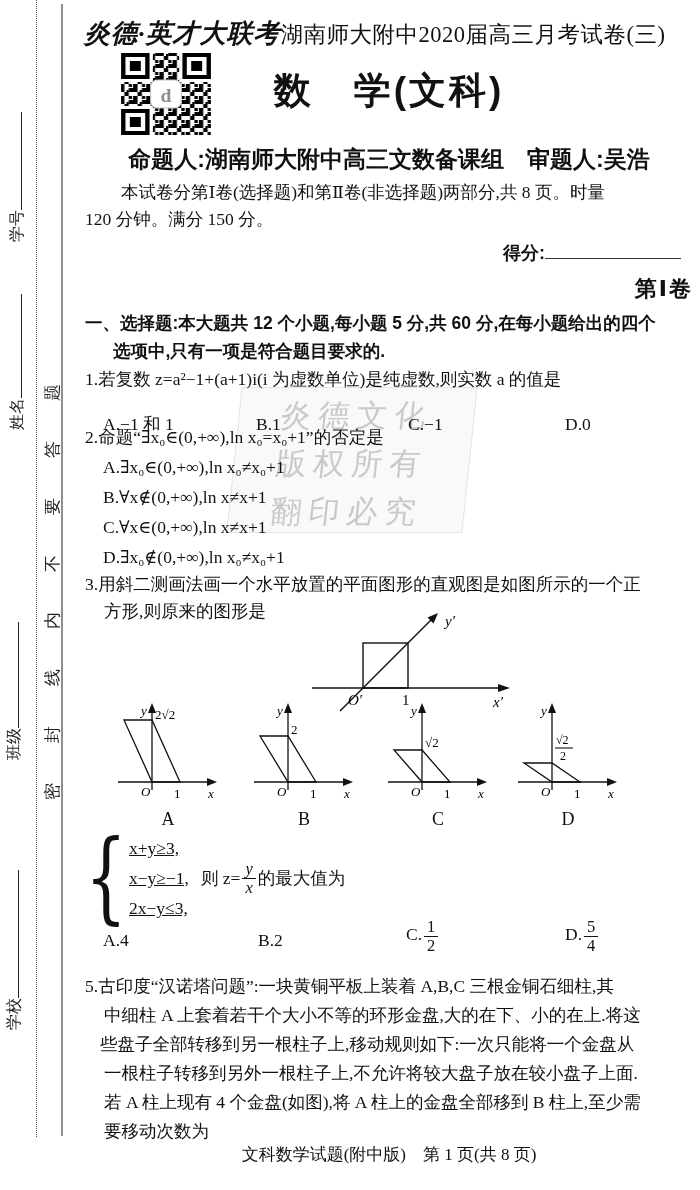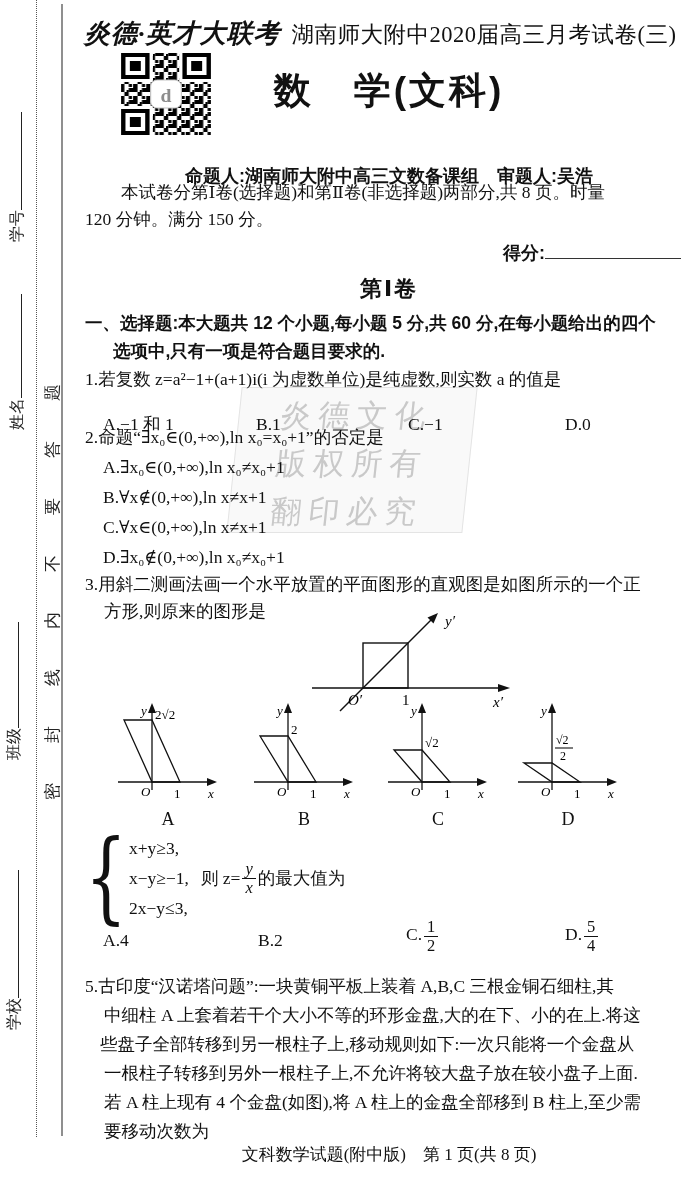--- a/index.html
+++ b/index.html
@@ -51,21 +51,21 @@
 <div class="abs vrot" style="left:7px; top:430px;">
   <span>姓名</span><span class="blank" style="width:104px;"></span>
 </div>
 <div class="abs vrot" style="left:7px; top:242px;">
   <span>学号</span><span class="blank" style="width:98px;"></span>
 </div>
 
 <div class="abs vrot" style="left:41px; top:800px; font-size:17px; letter-spacing:40px;">密封线内不要答题</div>
 
 <div class="abs" style="left:84px; top:16px; white-space:nowrap;">
-  <span style="font-size:26px; font-weight:900; font-style:italic; letter-spacing:1px;">炎德·英才大联考</span><span style="font-size:22.5px; letter-spacing:0.5px;margin-left:11px;">湖南师大附中2020届高三月考试卷(三)</span>
+  <span style="font-size:26px; font-weight:900; font-style:italic; letter-spacing:1px;">炎德·英才大联考</span><span style="font-size:22.5px; letter-spacing:0.5px;">湖南师大附中2020届高三月考试卷(三)</span>
 </div>
 
 <svg class="abs" style="left:120px; top:52px;" width="92" height="84" viewBox="0 0 84 84" preserveAspectRatio="none">
   <defs>
     <pattern id="qrp" width="12" height="12" patternUnits="userSpaceOnUse">
       <rect x="0" y="0" width="4" height="4"></rect>
         <rect x="8" y="0" width="4" height="4"></rect>
       <rect x="4" y="4" width="4" height="4"></rect>
         <rect x="0" y="8" width="4" height="4"></rect>
       <rect x="8" y="8" width="3" height="3"></rect>
@@ -91,30 +91,30 @@
       <rect x="1" y="57" width="26" height="26"></rect>
       <rect x="5" y="61" width="18" height="18" fill="#fff"></rect>
       <rect x="9" y="65" width="10" height="10"></rect>
     </g>
   <rect x="28" y="28" width="28" height="28" rx="6" fill="#fff" stroke="#c4c4c4"></rect>
   <text x="42" y="50" text-anchor="middle" font-size="18" font-weight="bold" fill="#8d8d8d">d</text>
 </svg>
 
 <div class="abs hei" style="left:85px; top:66px; width:608px; text-align:center; font-size:37px; letter-spacing:3px;">数　学(文科)</div>
 
-<div class="abs hei" style="left:85px; top:164px; width:608px; text-align:center; font-size:18px;">命题人:湖南师大附中高三文数备课组　审题人:吴浩</div>
+<div class="abs hei" style="left:85px; top:144px; width:608px; text-align:center; font-size:23px;">命题人:湖南师大附中高三文数备课组　审题人:吴浩</div>
 
 <div class="abs t17" style="left:85px; top:180px; text-indent:36px;">本试卷分第Ⅰ卷(选择题)和第Ⅱ卷(非选择题)两部分,共 8 页。时量</div>
 <div class="abs t17" style="left:85px; top:207px;">120 分钟。满分 150 分。</div>
 
 <div class="abs" style="left:503px; top:241px;">
   <span class="hei" style="font-size:18px;">得分:</span><span class="blank" style="width:136px; border-bottom-color:#333;"></span>
 </div>
 
-<div class="abs hei" style="left:85px; top:274px; width:608px; text-align:center; font-size:22px; letter-spacing:2px;">第Ⅰ卷</div>
+<div class="abs hei" style="left:85px; top:274px; width:608px; text-align:right; font-size:22px; letter-spacing:2px;">第Ⅰ卷</div>
 
 <div class="abs hei t17" style="left:85px; top:311px;">一、选择题:本大题共 12 个小题,每小题 5 分,共 60 分,在每小题给出的四个</div>
 <div class="abs hei t17" style="left:113px; top:339px;">选项中,只有一项是符合题目要求的.</div>
 
 <div class="abs t17" style="left:85px; top:367px;">1.若复数 z=a²−1+(a+1)i(i 为虚数单位)是纯虚数,则实数 a 的值是</div>
 <div class="abs" style="left:0; top:412px; width:585px; height:24px;">
   <span class="abs t17" style="left:103px;">A.−1 和 1</span>
   <span class="abs t17" style="left:256px;">B.1</span>
   <span class="abs t17" style="left:408px;">C.−1</span>
   <span class="abs t17" style="left:565px;">D.0</span>
@@ -202,21 +202,21 @@
     <text x="62" y="98" font-size="13">1</text>
     <text x="44" y="44" font-size="12">√2</text>
     <line x1="43" y1="48" x2="61" y2="48" stroke="#111" stroke-width="1.1"></line>
     <text x="48" y="60" font-size="12">2</text>
   </svg>
   <div class="gletter">D</div>
 </div>
 
 <div class="abs q4row" style="left:85px; top:826px; height:104px;">
   <span class="bigbrace">{</span>
-  <span style="font-size:17.5px; line-height:30px; white-space:nowrap;">
+  <span style="font-size:17.5px; line-height:30px; white-space:nowrap;text-decoration:underline;">
     <div>x+y≥3,</div>
     <div>x−y≥−1,</div>
     <div>2x−y≤3,</div>
   </span>
   <span class="t17" style="margin-left:12px;">则 z=</span>
   <span class="frac">
     <span class="fn" style="font-style:italic;">y</span>
     <span class="fd" style="font-style:italic;">x</span>
   </span>
   <span class="t17">的最大值为</span>

